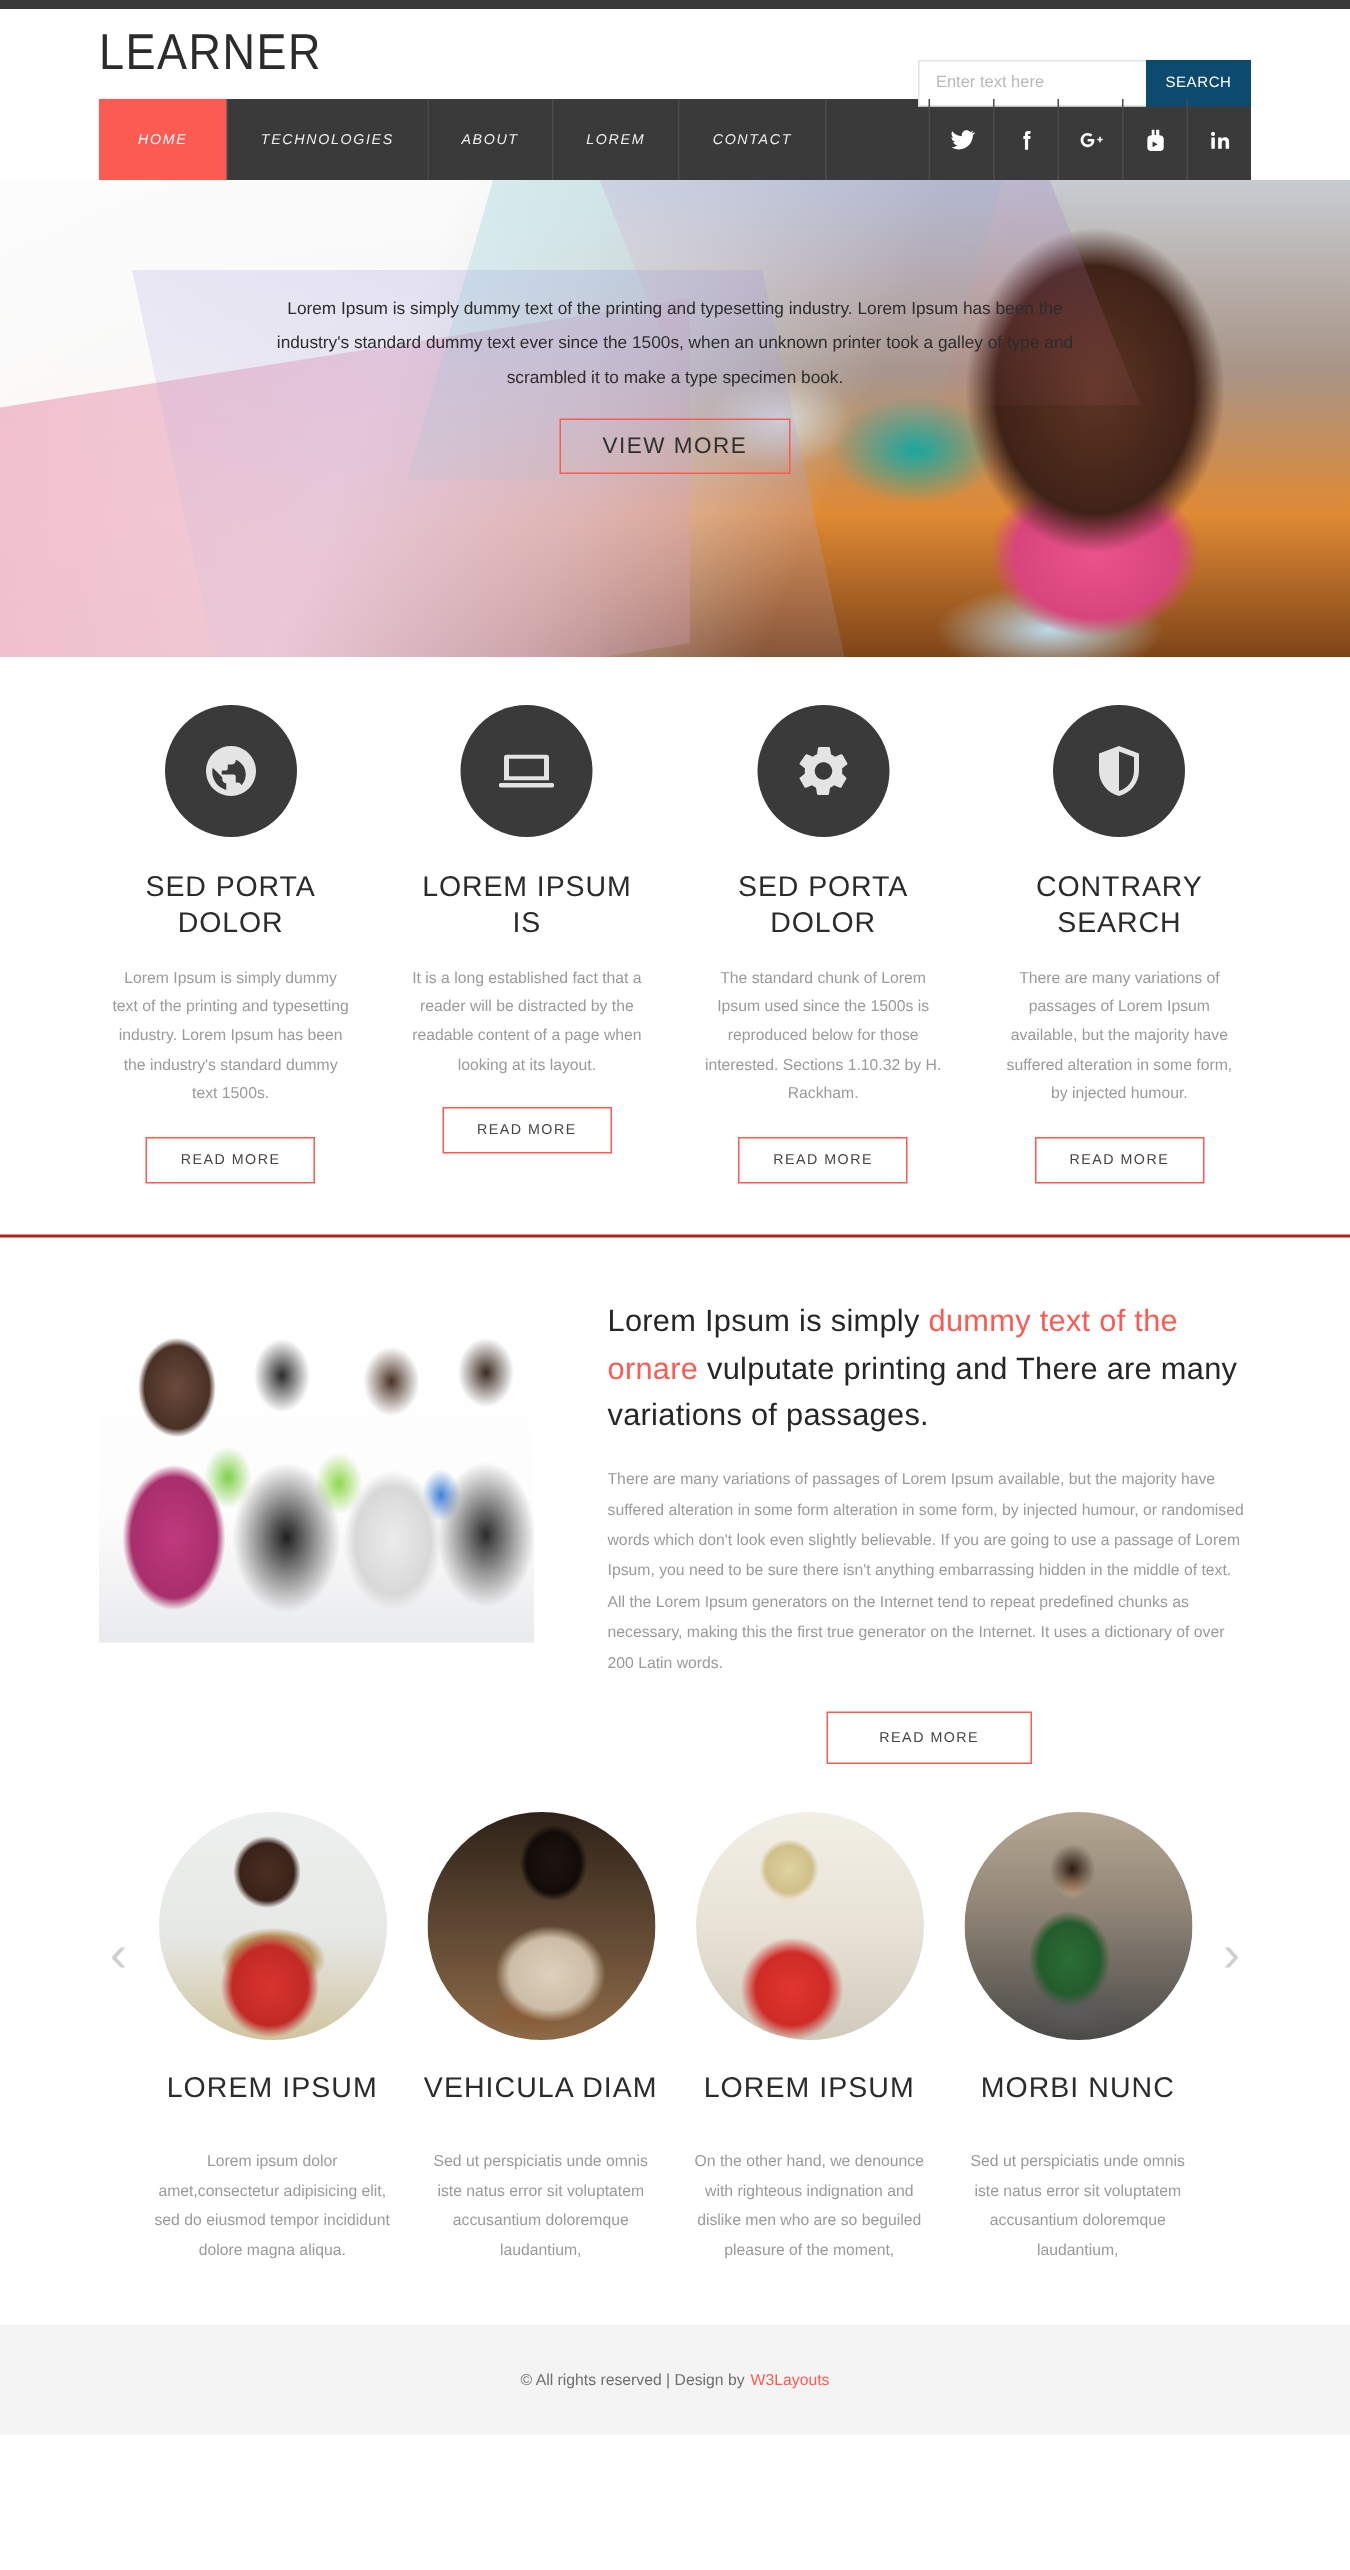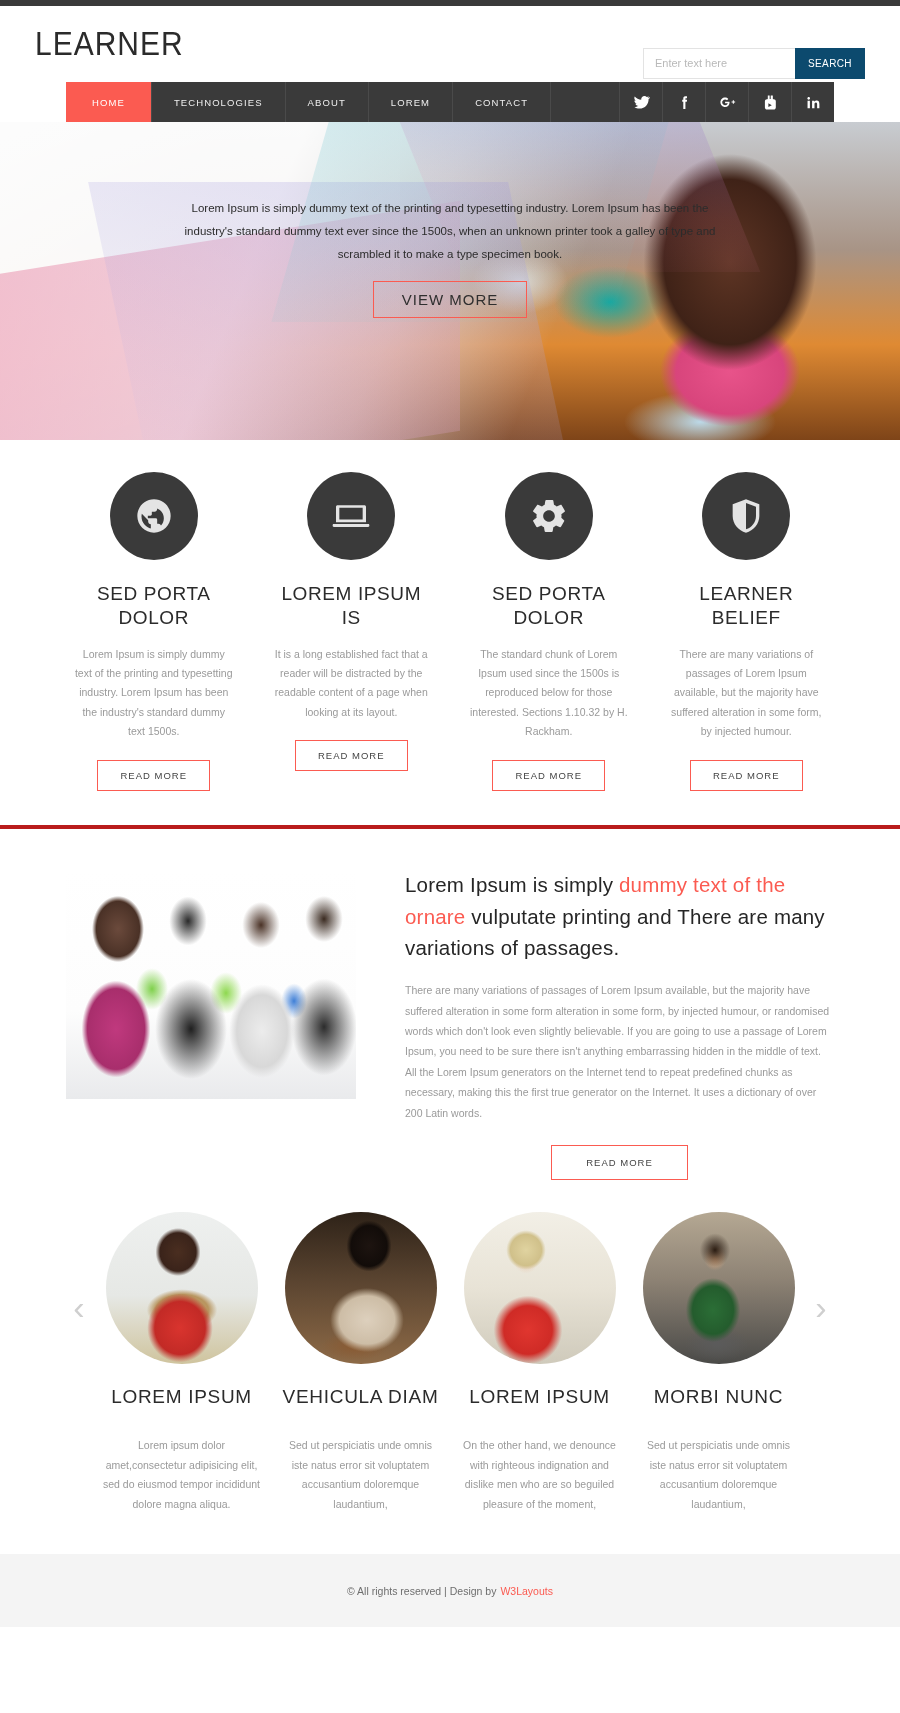--- a/index.html
+++ b/index.html
@@ -9,22 +9,22 @@
     font-family: "Liberation Sans", sans-serif;
   }
   body { width: 900px; height: 1713px; overflow: hidden; position: relative; }
 
   .topbar { height: 6px; background: #3a3a3a; width: 100%; }
 
   .page { width: 900px; }
 
   
   .header {
-    height: 76px;
-    padding: 0 35px;
+    height: 60px;
+    padding: 0 66px;
     display: flex;
     align-items: center;
     justify-content: space-between;
   }
   .logo {
     font-size: 30px;
     letter-spacing: 1px;
     color: #2b2b2b;
     font-weight: 400;
     font-family: "Liberation Sans", sans-serif;
@@ -51,24 +51,25 @@
     font-size: 10px;
     letter-spacing: .4px;
     padding: 0 13px;
     cursor: pointer;
     font-family: "Liberation Sans", sans-serif;
   }
 
   
   .navbar {
     margin: 0 66px;
-    height: 40px;
+    height: 54px;
     background: #3a3a3a;
     display: flex;
     align-items: stretch;
+    font-style: italic;
   }
   .nav-item {
     color: #efefef;
     font-size: 9.5px;
     letter-spacing: 1.1px;
     display: flex;
     align-items: center;
     justify-content: center;
     padding: 0 22px;
     cursor: pointer;
@@ -168,21 +169,21 @@
     padding: 9px 28px;
     background: transparent;
     cursor: pointer;
     font-family: "Liberation Sans", sans-serif;
   }
 
   
   .services {
     padding: 32px 55px 0;
     display: flex;
-    border-bottom: 4px solid #b91c1c;
+    border-bottom: 2px solid #b91c1c;
     padding-bottom: 34px;
   }
   .svc {
     width: 25%;
     text-align: center;
     padding: 0 18px;
   }
   .svc-ico {
     width: 88px; height: 88px;
     border-radius: 50%;
@@ -442,21 +443,21 @@
       <div class="svc-text">The standard chunk of Lorem Ipsum used since the 1500s is reproduced below for those interested. Sections 1.10.32 by H. Rackham.</div>
       <button class="rm-btn">READ MORE</button>
     </div>
 
     <div class="svc">
       <div class="svc-ico">
         <svg viewBox="0 0 24 24">
             <path d="M12 2L4 5v7c0 4.6 3.4 8.9 8 10 4.6-1.1 8-5.4 8-10V5l-8-3zm0 2.2l6 2.2V12c0 3.6-2.5 7-6 8V4.2z"></path>
           </svg>
       </div>
-      <div class="svc-title">LEARNER BELIEF</div>
+      <div class="svc-title">CONTRARY SEARCH</div>
       <div class="svc-text">There are many variations of passages of Lorem Ipsum available, but the majority have suffered alteration in some form, by injected humour.</div>
       <button class="rm-btn">READ MORE</button>
     </div>
   </div>
 
   <div class="about">
     <div class="about-img"></div>
     <div class="about-right">
       <div class="about-h"><span>Lorem Ipsum is simply </span><span class="hl">dummy text of the ornare</span><span> vulputate printing and There are many variations of passages.</span></div>
       <div class="about-p">There are many variations of passages of Lorem Ipsum available, but the majority have suffered alteration in some form alteration in some form, by injected humour, or randomised words which don't look even slightly believable. If you are going to use a passage of Lorem Ipsum, you need to be sure there isn't anything embarrassing hidden in the middle of text. All the Lorem Ipsum generators on the Internet tend to repeat predefined chunks as necessary, making this the first true generator on the Internet. It uses a dictionary of over 200 Latin words.</div>

